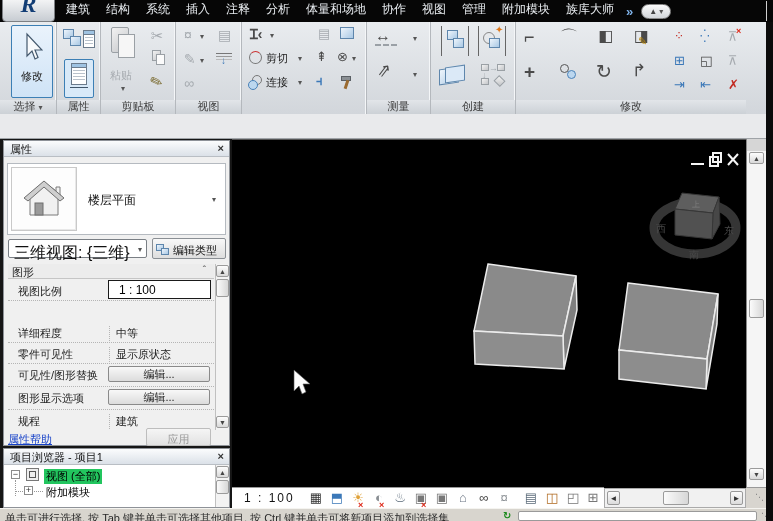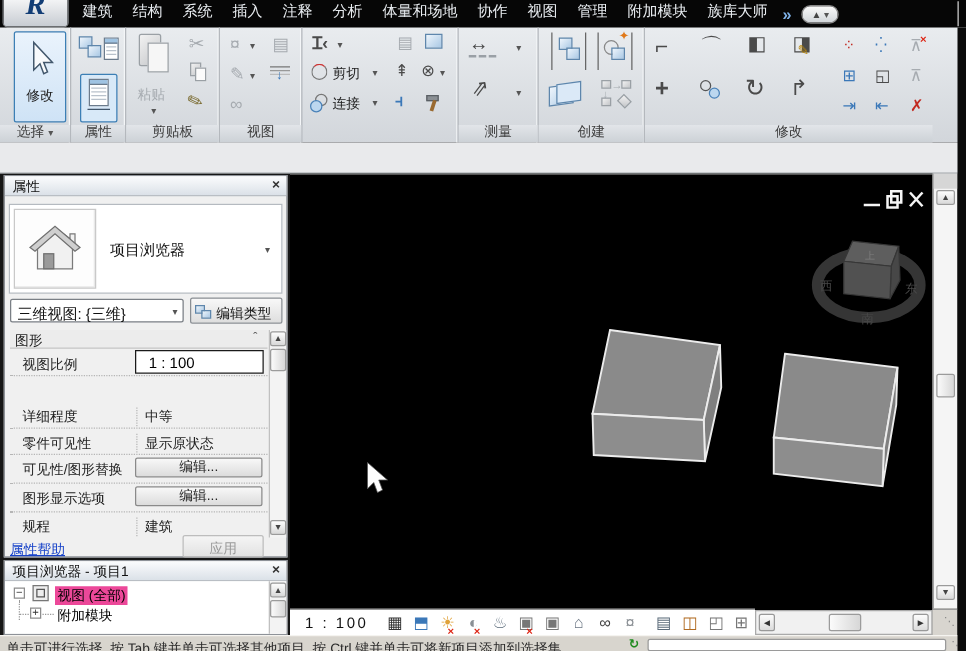--- a/index.html
+++ b/index.html
@@ -276,26 +276,26 @@
       </div>
 
       <div class="abs" style="left:3px;top:22px;width:219px;height:72px;background:#fff;border:1px solid #b5bac0">
         <div class="abs" style="left:3px;top:3px;width:66px;height:64px;background:#fdfdfd;border:1px solid #c9c9c9;box-shadow:inset -1px -1px 0 #e8e8e8">
           <svg width="44" height="40" style="margin:11px 0 0 10px">
             <polygon points="4,18 22,3 34,12 34,8 38,8 38,15 40,20 36,20 36,36 8,36 8,20" fill="#f1f1f1" stroke="#7a7a7a" stroke-width="1"></polygon>
             <polygon points="2,19 22,2 42,19 38,22 22,8 6,22" fill="#cfcfcf" stroke="#6f6f6f" stroke-width="1"></polygon>
             <rect x="13" y="24" width="8" height="12" fill="#9a9a9a" stroke="#6f6f6f"></rect>
           </svg>
         </div>
-        <span class="abs" style="left:80px;top:28px;font-size:12px;color:#111">项目浏览器</span>
+        <span class="abs" style="left:80px;top:28px;font-size:12px;color:#111">楼层平面</span>
         <span class="abs dd" style="left:204px;top:31px">▾</span>
       </div>
 
       <div class="abs" style="left:4px;top:98px;width:139px;height:19px;background:#fff;border:1px solid #7a7f85;border-radius:2px">
-        <span class="abs" style="left:5px;top:3px;font-size:12px;color:#111">三维视图: {三维}</span>
+        <span class="abs" style="left:5px;top:3px;font-size:16px;color:#111">三维视图: {三维}</span>
         <span class="abs dd" style="right:4px;top:5px">▾</span>
       </div>
       <div class="abs" style="left:148px;top:97px;width:74px;height:21px;background:linear-gradient(#f8f8f8,#dedede);border:1px solid #8a8f94;border-radius:2px">
         <div class="cube" style="position:absolute;left:3px;top:5px;width:8px;height:7px"></div>
         <div class="cube" style="position:absolute;left:8px;top:9px;width:8px;height:7px"></div>
         <span class="abs" style="left:20px;top:4px;font-size:11px;color:#111">编辑类型</span>
       </div>
 
       <div class="abs" style="left:4px;top:123px;width:206px;height:15px;background:#ececec;border-bottom:1px solid #c5c5c5">
         <span style="position:absolute;left:4px;top:1px;font-size:11px;color:#222">图形</span>
@@ -345,21 +345,21 @@
       <div class="palhead">
         <span>项目浏览器 - 项目1</span>
         <span class="palclose">×</span>
       </div>
       <div class="abs" style="left:0;top:16px;width:225px;height:42px;background:#fff">
         <div class="treebox" style="left:7px;top:5px">−</div>
         <div class="dot-v" style="left:11px;top:15px;height:16px"></div>
         <div class="abs" style="left:22px;top:3px;width:13px;height:13px;border:1px solid #777;background:#eee">
           <div style="width:7px;height:7px;border:1px solid #555;margin:2px"></div>
         </div>
-        <span class="abs" style="left:40px;top:4px;font-size:11px;color:#000;background:#ec4899;padding:0 2px">视图 (全部)</span>
+        <span class="abs" style="left:40px;top:4px;font-size:11px;color:#000;background:#22c55e;padding:0 2px">视图 (全部)</span>
         <div class="dot-h" style="left:12px;top:26px;width:9px"></div>
         <div class="treebox" style="left:20px;top:21px">+</div>
         <div class="dot-h" style="left:30px;top:26px;width:9px"></div>
         <span class="abs" style="left:42px;top:20px;font-size:11px;color:#000">附加模块</span>
         <div class="sb" style="left:211px;top:0;width:14px;height:42px">
           <div class="sbbtn" style="left:0;top:1px">▲</div>
           <div class="sbthumb" style="left:0;top:15px;height:14px"></div>
         </div>
       </div>
     </div>

